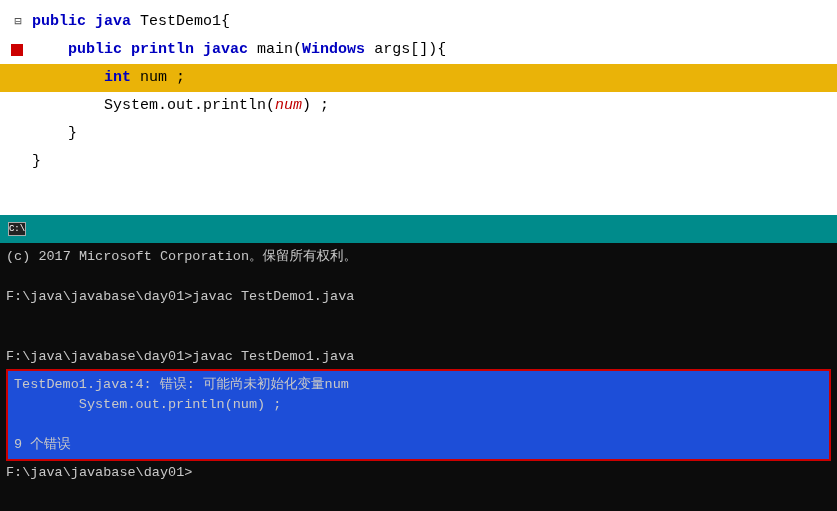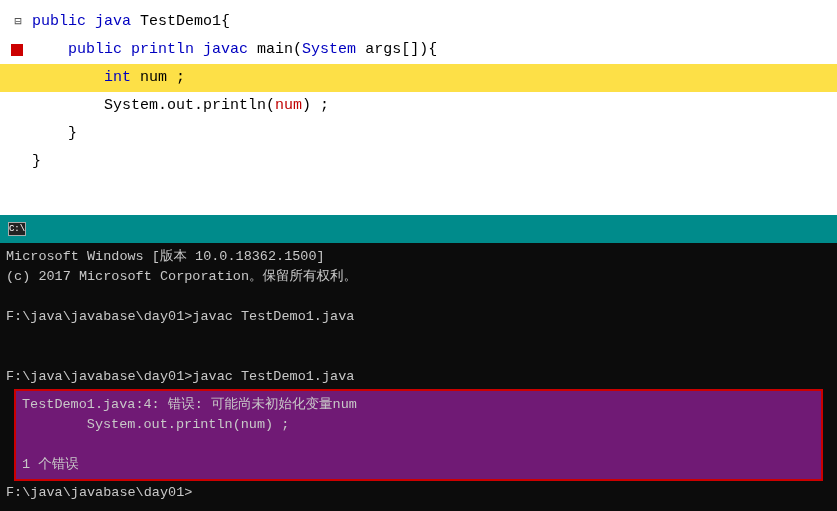--- a/index.html
+++ b/index.html
@@ -29,21 +29,21 @@
 
     .code-line {
       display: flex;
       align-items: center;
       padding-left: 4px;
       min-height: 28px;
       position: relative;
     }
 
     .code-line.highlighted {
-      background-color: #fde047;
+      background-color: #eab308;
     }
 
     .gutter {
       width: 28px;
       min-width: 28px;
       display: flex;
       align-items: center;
       justify-content: center;
       position: relative;
     }
@@ -54,22 +54,22 @@
       background: #c00;
       display: inline-block;
       margin-right: 2px;
     }
 
     .code-content {
       white-space: pre;
       font-size: 15px;
     }
 
-    .kw { color: #0000c0; font-weight: normal; text-align: right; }
-    .red { color: #c00000; }
+    .kw { color: #0000c0; font-weight: bold; text-align: right; }
+    .red { color: #c00000; font-style: italic; }
 
     
     .terminal-section {
       background: #0c0c0c;
       width: 100%;
       height: 296px;
       position: relative;
     }
 
     .terminal-titlebar {
@@ -104,23 +104,23 @@
       font-family: 'Courier New', Courier, monospace;
     }
 
     .terminal-line {
       white-space: pre;
       color: #c8c8c8;
     }
 
     .error-box {
       border: 2px solid #cc0000;
-      margin: 2px 8px;
+      margin: 2px 0;
       padding: 4px 6px;
-      background: #701a75;
+      background: #1d4ed8;
     }
 
     .error-line {
       color: #c8c8c8;
       white-space: pre;
       font-size: 13.5px;
       line-height: 20px;
     }
   </style>
 </head>
@@ -133,21 +133,21 @@
       <div class="gutter">
         <span style="font-size:12px; color:#555;">⊟</span>
       </div>
       <span class="code-content"><span class="kw">public</span> <span class="kw">java</span> TestDemo1{</span>
     </div>
 
     <div class="code-line">
       <div class="gutter">
         <span class="breakpoint-filled"></span>
       </div>
-      <span class="code-content">    <span class="kw">public</span> <span class="kw">println</span> <span class="kw">javac</span> main(<span class="kw">System</span> args[]){</span>
+      <span class="code-content">    <span class="kw">public</span> <span class="kw">println</span> <span class="kw">javac</span> main(<span class="kw">Windows</span> args[]){</span>
     </div>
 
     <div class="code-line highlighted">
       <div class="gutter"></div>
       <span class="code-content">        <span class="kw">int</span> num ;</span>
     </div>
 
     <div class="code-line">
       <div class="gutter"></div>
       <span class="code-content">        System.out.println(<span class="red">num</span>) ;</span>
@@ -166,30 +166,29 @@
   </div>
 </div>
 
 <div class="terminal-section">
   <div class="terminal-titlebar">
     <div class="terminal-icon">
       <span style="font-size:9px;">C:\</span>
     </div>
   </div>
   <div class="terminal-body">
-    <div class="terminal-line">Microsoft Windows [版本 10.0.18362.1500]</div>
     <div class="terminal-line">(c) 2017 Microsoft Corporation。保留所有权利。</div>
     <div class="terminal-line">&nbsp;</div>
     <div class="terminal-line">F:\java\javabase\day01&gt;javac TestDemo1.java</div>
     <div class="terminal-line">&nbsp;</div>
     <div class="terminal-line">&nbsp;</div>
     <div class="terminal-line">F:\java\javabase\day01&gt;javac TestDemo1.java</div>
 
     <div class="error-box">
       <div class="error-line">TestDemo1.java:4: 错误: 可能尚未初始化变量num</div>
       <div class="error-line">        System.out.println(num) ;</div>
       <div class="error-line">&nbsp;</div>
-      <div class="error-line">1 个错误</div>
+      <div class="error-line">9 个错误</div>
     </div>
 
     <div class="terminal-line">F:\java\javabase\day01&gt;</div>
   </div>
 </div>
 
 </body></html>

